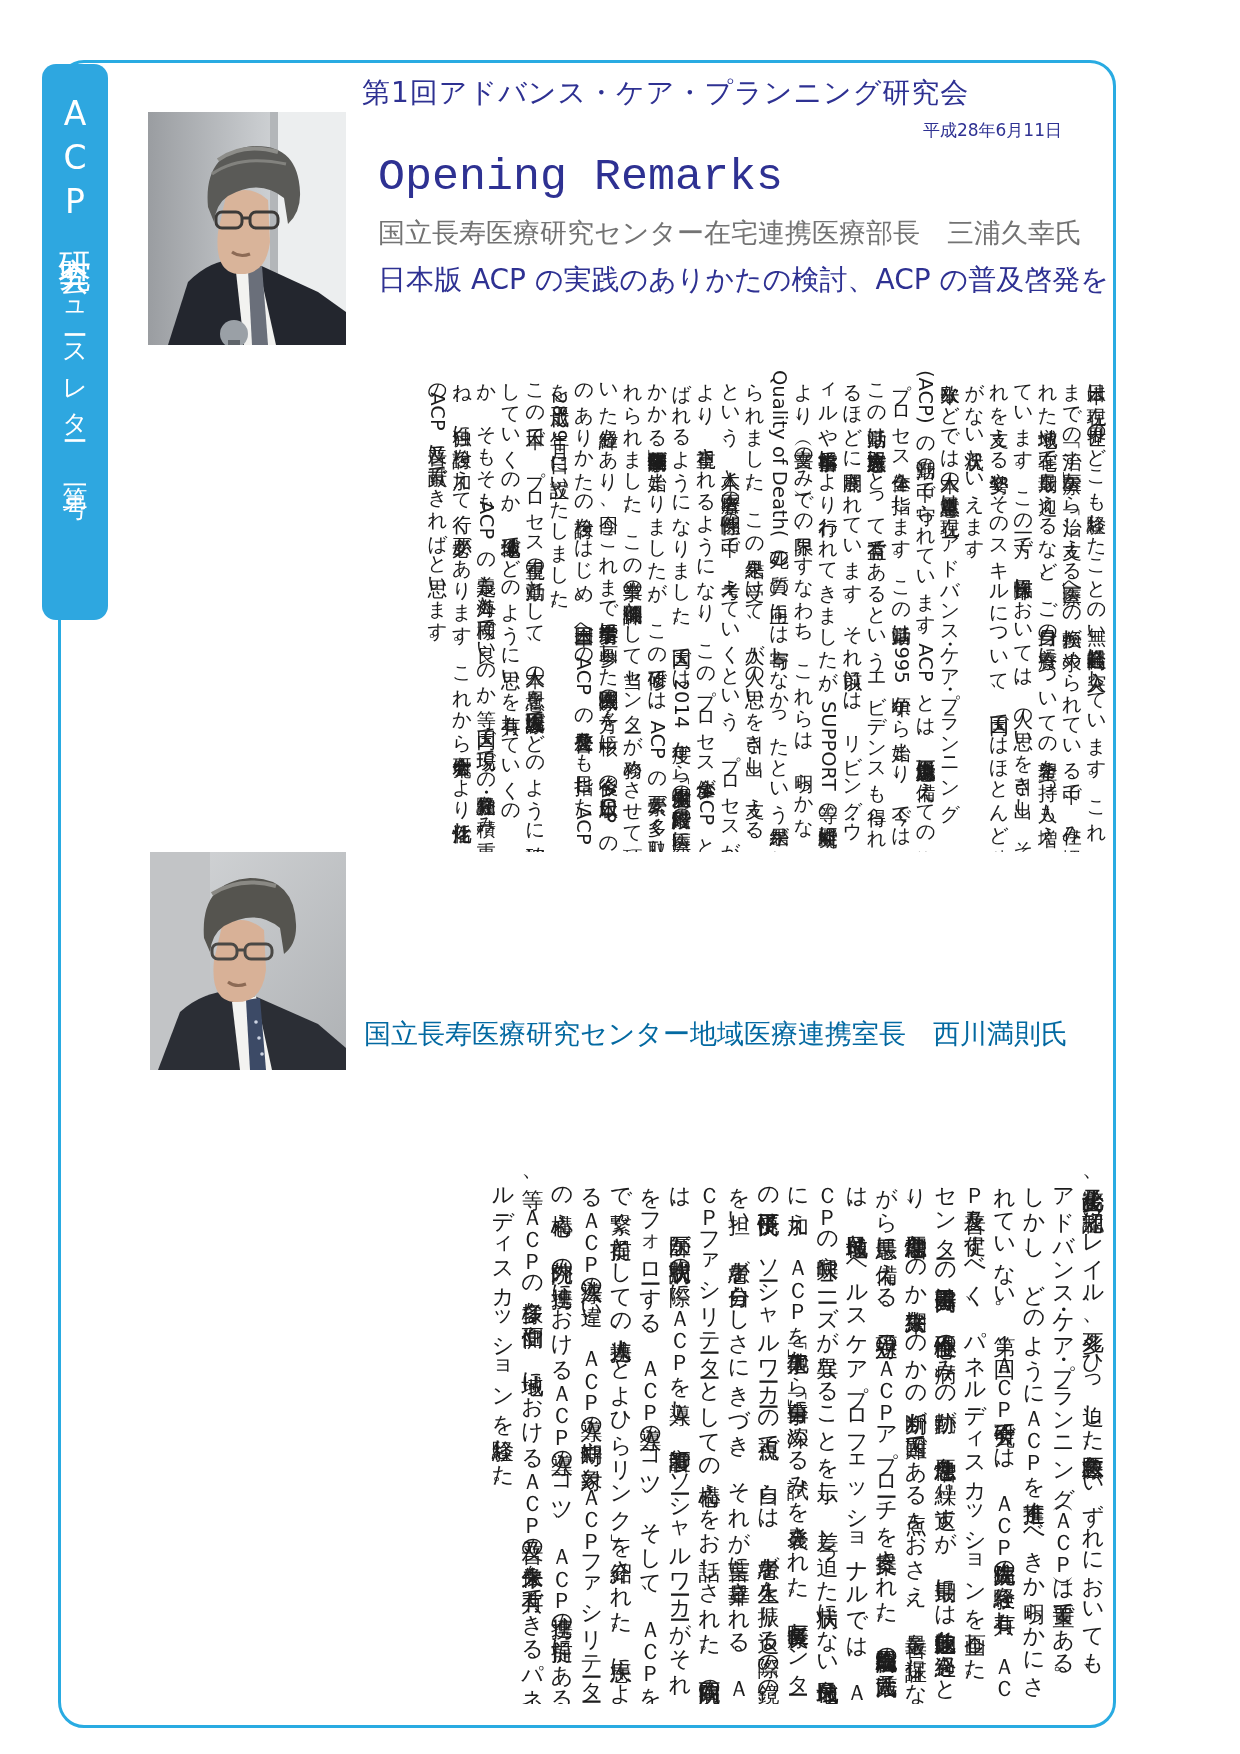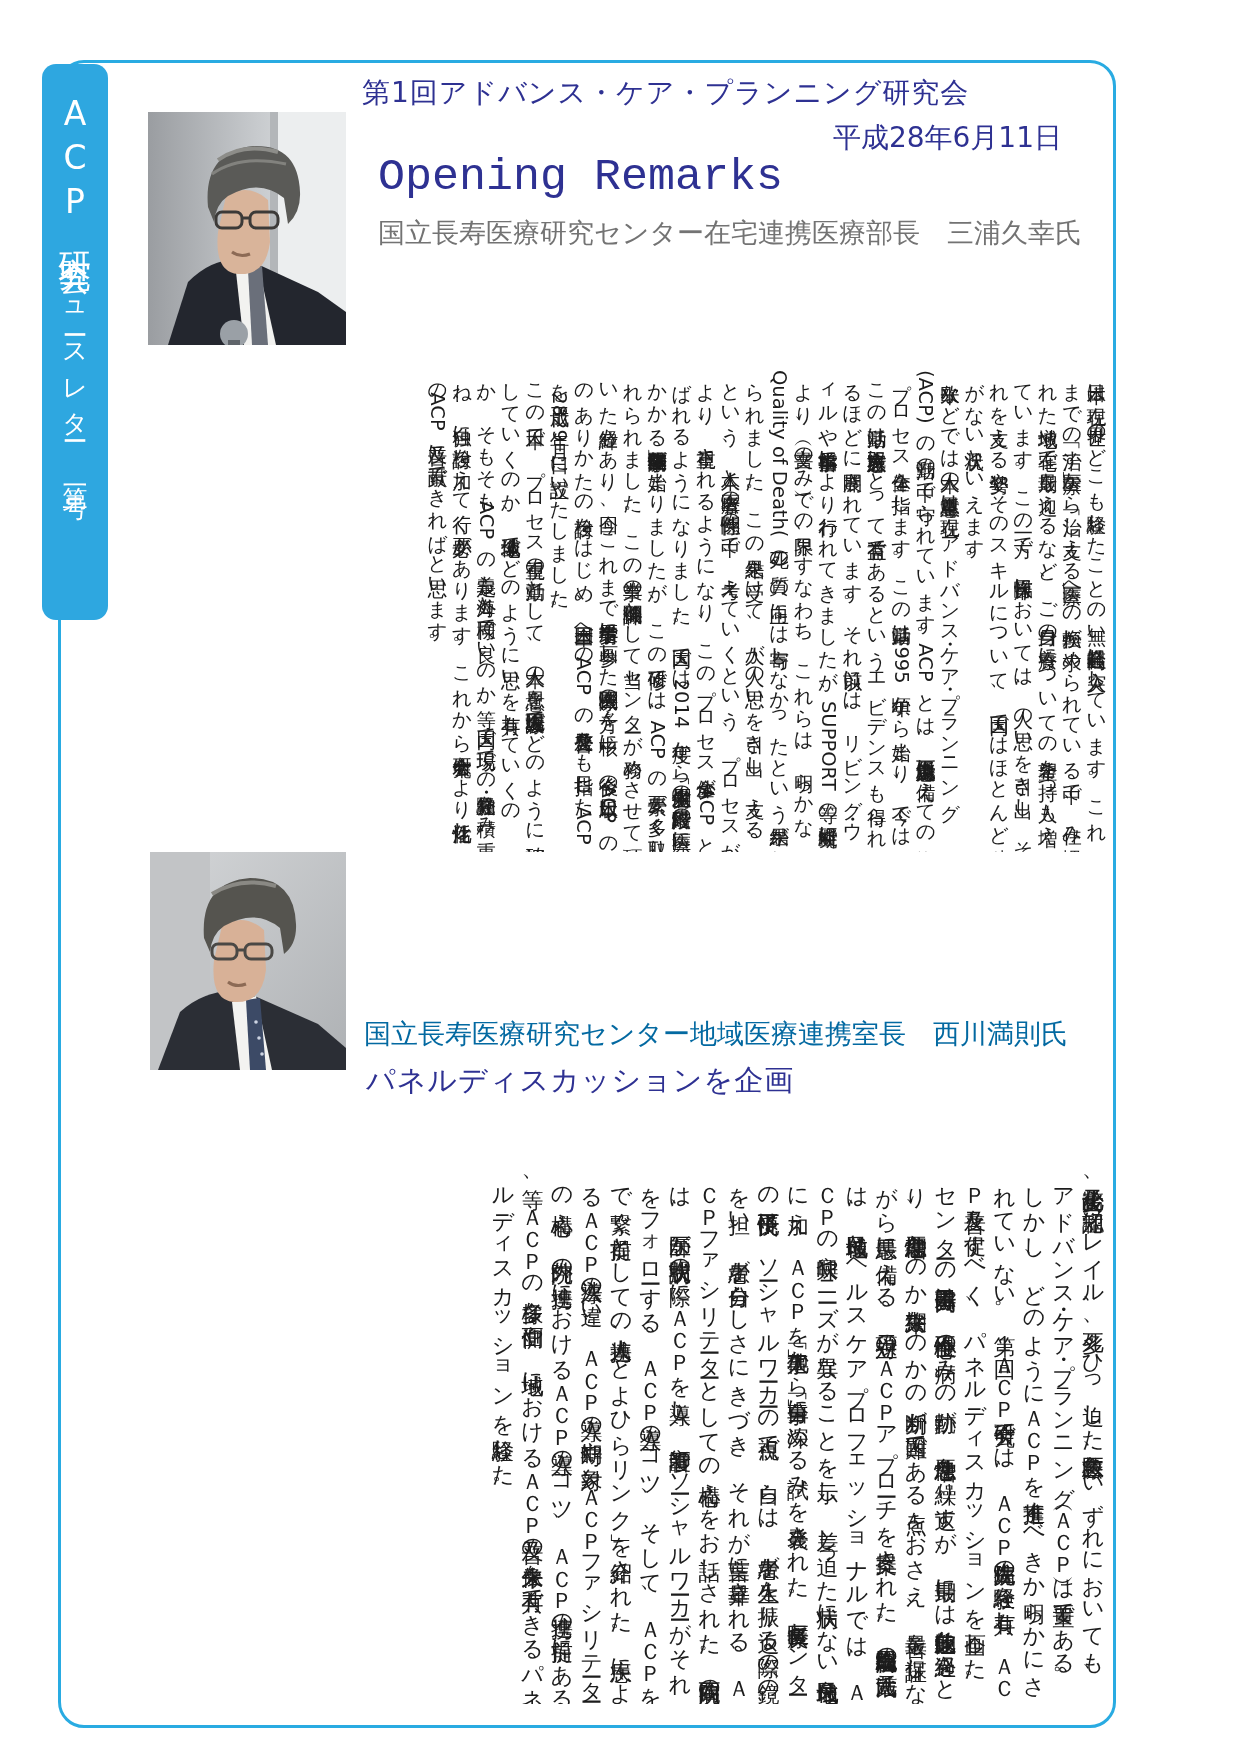--- a/index.html
+++ b/index.html
@@ -25,21 +25,21 @@
   #sidebar-tab .vlabel{
     writing-mode:vertical-rl;text-orientation:upright;
     color:#ffffff;letter-spacing:5px;line-height:1;
   }
   .side-l1{font-size:33px;}
   .side-l2{font-size:25px;margin-top:14px;}
   .side-l3{font-size:25px;margin-top:34px;}
   
   .navy{color:#2e3192;}
   #main-title{left:362px;top:74px;width:710px;font-size:28px;letter-spacing:1px;}
-  #issue-date{left:362px;top:119px;width:700px;text-align:right;font-size:28px;}
+  #issue-date{left:362px;top:119px;width:700px;text-align:right;font-size:17px;}
   #opening-heading{left:378px;top:152px;font-size:45px;font-family:Liberation Mono, monospace;letter-spacing:0px;}
   #speaker1{left:378px;top:215px;font-size:27px;color:#737373;}
   #lead1{left:378px;top:258px;font-size:28px;line-height:1.55;}
   #speaker2{left:364px;top:1016px;font-size:27px;color:#0369a1;}
   #lead2{left:366px;top:1059px;font-size:29px;line-height:1.45;letter-spacing:1px;}
   
   .vtext{
     writing-mode:vertical-rl;text-orientation:mixed;
     color:#1c1c1c;overflow:hidden;
   }
@@ -95,20 +95,21 @@
     <rect x="80" y="228" width="12" height="10" fill="#5f646a"></rect>
   </svg>
 </div>
 
 <div class="abs navy" id="main-title">第1回アドバンス・ケア・プランニング研究会</div>
 <div class="abs navy" id="issue-date">平成28年6月11日</div>
 
 <div class="abs navy" id="opening-heading">Opening Remarks</div>
 <div class="abs" id="speaker1">国立長寿医療研究センター在宅連携医療部長　三浦久幸氏</div>
 <div class="abs navy" id="lead1">
+  <div>日本版 ACP の実践のありかたの検討、ACP の普及啓発を</div>
 </div>
 <div class="abs vtext" id="body1">
   <p>日本は現在、世界のどこも経験したことの無い超高齢社会に突入しています。これまでの「治す医療」から「治し支える医療」への転換が求められている中で、住み慣れた地域や在宅で最期を迎えるなど、ご自身の療養についての希望を持つ人も増えています。この一方で、日常臨床においては、人の思いを引き出し、それを支える姿勢やそのスキルについて、国内ではほとんど蓄積がない状況といえます。</p>
   <p>欧米などでは本人の意思尊重は現在、アドバンス・ケア・プランニング(ACP)の活動の中で守られています。ACPとは、意思決定能力低下に備えての対応プロセス全体を指します。この活動は1995年頃から始まり、今ではこの活動は患者・家族双方にとって有益であるというエビデンスも得られるほどに展開されています。それ以前には、リビング・ウィルや事前指示書により行われてきましたが、SUPPORT等の縦断研究により、文書（のみ）での限界、すなわち、これらは、明らかなQuality of Death(死の質)の向上には寄与しなかったという結果が得られました。この結果を受けて、人が人の思いを引き出し、支える、という、本人と医療者の関係性の中で、考えていくという、プロセスがより、重視されるようになり、このプロセス全体がACPと呼ばれるようになりました。国内では2014年度から厚生労働省「人生の最終段階の医療にかかる医療体制整備事業」が始まりましたが、この研修では、ACPの要素が多く取り入れられました。この事業の評価機関として当センターが務めさせて頂いた経緯もあり、今回、これまで厚労省事業に参画した医療機関の方々を中核に、今後の日本版ACPの実践のありかたの検討をはじめ、日本全国へのACPの普及啓発をも目指したACP研究会を平成28年2月9日に設立いたしました。</p>
   <p>この日本で、プロセス重視の活動として、本人の意思を医療・介護現場でどのように確認していくのか、地域全体でどのように思いを共有していくのか、そもそもACPの定義も海外と同様で良いのか等、国内で現場での経験・知見を積み重ね、独自に検討を加えて行く必要があります。これから本研究会をより活性化し、国内のACP普及に貢献できればと思います。</p>
 </div>
 
 <div class="abs photo" id="photo2">
   <svg width="196" height="218" viewBox="0 0 196 218">
     <defs>
@@ -135,17 +136,16 @@
     <rect x="62" y="92" width="25" height="15" rx="6" fill="none" stroke="#4a4845" stroke-width="3"></rect>
     <rect x="95" y="92" width="27" height="15" rx="6" fill="none" stroke="#4a4845" stroke-width="3"></rect>
     <path d="M87 98 L95 98" stroke="#4a4845" stroke-width="3"></path>
 
     <path d="M78 130 Q86 136 96 132" stroke="#8c6a55" stroke-width="3" fill="none"></path>
   </svg>
 </div>
 
 <div class="abs" id="speaker2">国立長寿医療研究センター地域医療連携室長　西川満則氏</div>
 <div class="abs navy" id="lead2">
-  <div>パネルディスカッションを企画</div>
 </div>
 <div class="abs vtext" id="body2">
   <p>少子高齢化、認知症・フレイル、多死、ひっ迫した救急医療、いずれにおいても、アドバンス・ケア・プランニング（ＡＣＰ）は重要である。しかし、どのようにＡＣＰを推進すべきか明らかにされていない。第１回ＡＣＰ研究会では、ＡＣＰ先進病院の経験を共有し、ＡＣＰ普及を促すべく、パネルディスカッションを企画した。国立循環器病センターの高田弥寿子氏は、慢性心不全の病みの軌跡が、急性増悪を繰り返すが、最期には比較的急速な経過をとり、急性増悪期なのか終末期なのかの判断が困難である点をおさえ、最善を保証しながら最悪に備える、二項対立のＡＣＰアプローチを提案された。亀田総合病院の蔵元浩一氏は、地域住民とヘルスケアプロフェッショナルでは、ＡＣＰの興味やニーズが異なることを示し、差し迫った病状にない地域住民を対象に加え、ＡＣＰを「他人事」から「自分事」に深める試みを発表された。長良医療センターの下平悦子氏は、ソーシャルワーカーの視点で、自らは、患者が人生を振り返る際の「鏡の役割」を担い、患者が自分らしさにきづき、それが言葉に昇華される、ＡＣＰファシリテーターとしての心構えをお話しされた。西岡病院の澤田格氏は、医師が病状説明の際にＡＣＰを導入し、看護師やソーシャルワーカーがそれをフォローする、ＡＣＰ導入のコツ、そして、ＡＣＰを地域で繋ぐ前提としての人人連携、「とよひらリンク」を紹介された。疾患によるＡＣＰ導入法の違い、ＡＣＰ導入の時期や対象、ＡＣＰファシリテーターの心構え、院内外の連携におけるＡＣＰ導入のコツ、ＡＣＰ連携の前提にある人人連携等、ＡＣＰの多様な側面や、地域におけるＡＣＰ普及の未来像を共有できるパネルディスカッションを経験した。</p>
 </div>
 
 </body></html>

